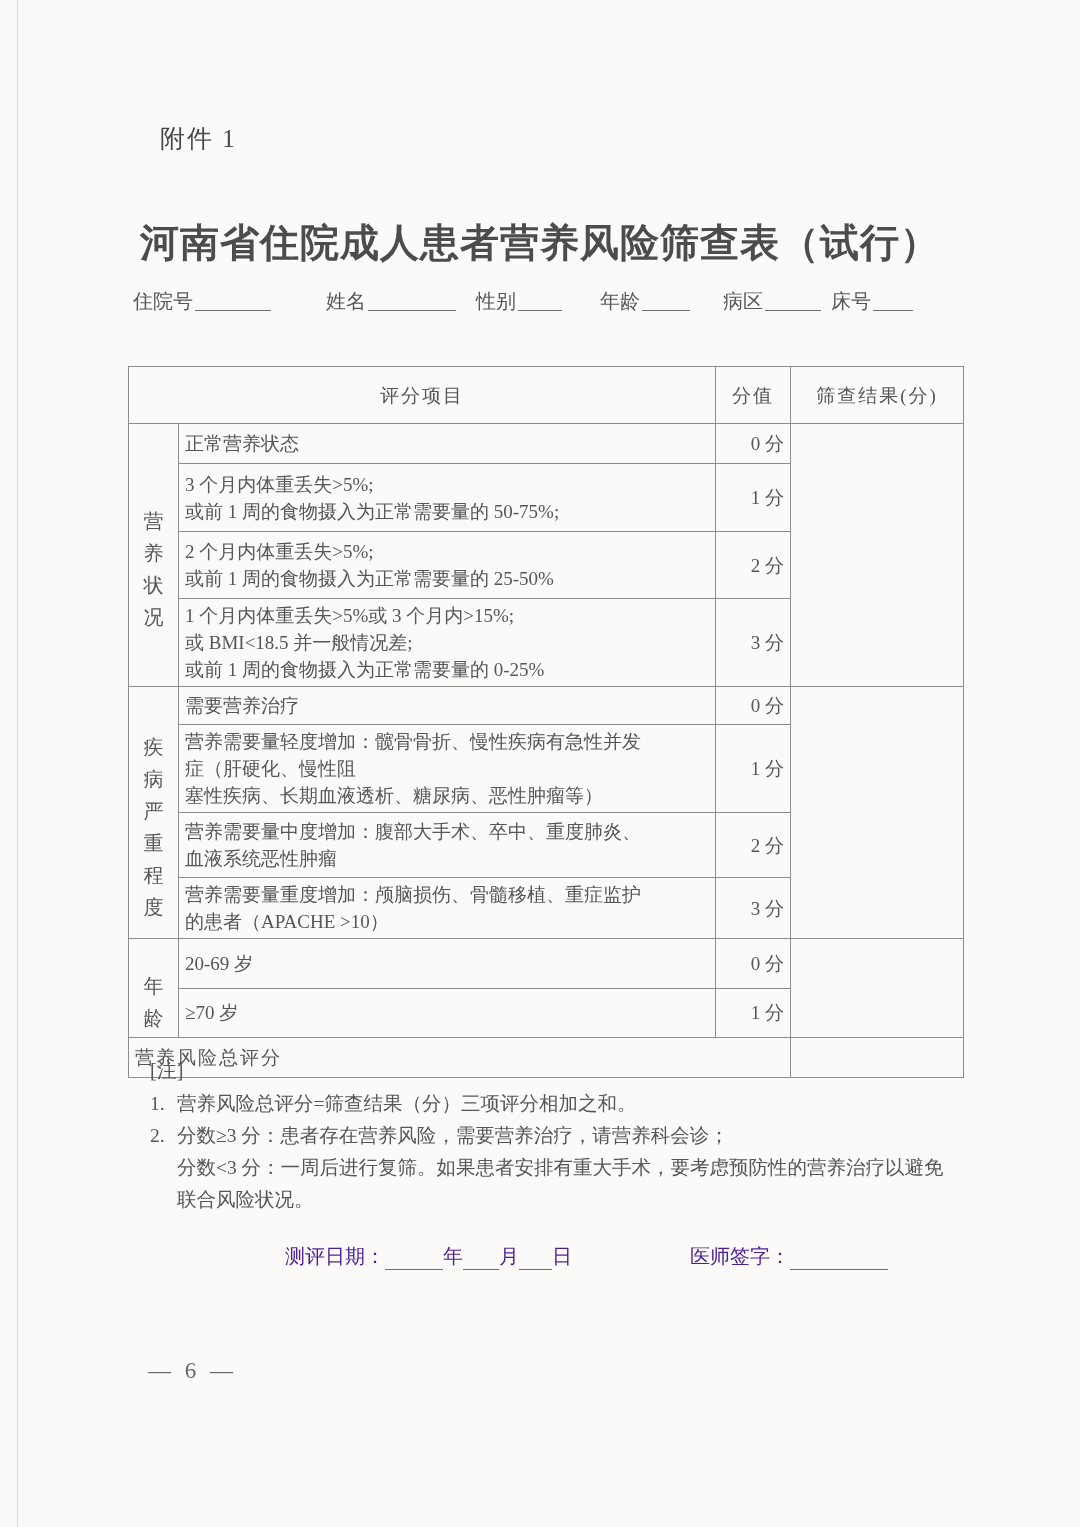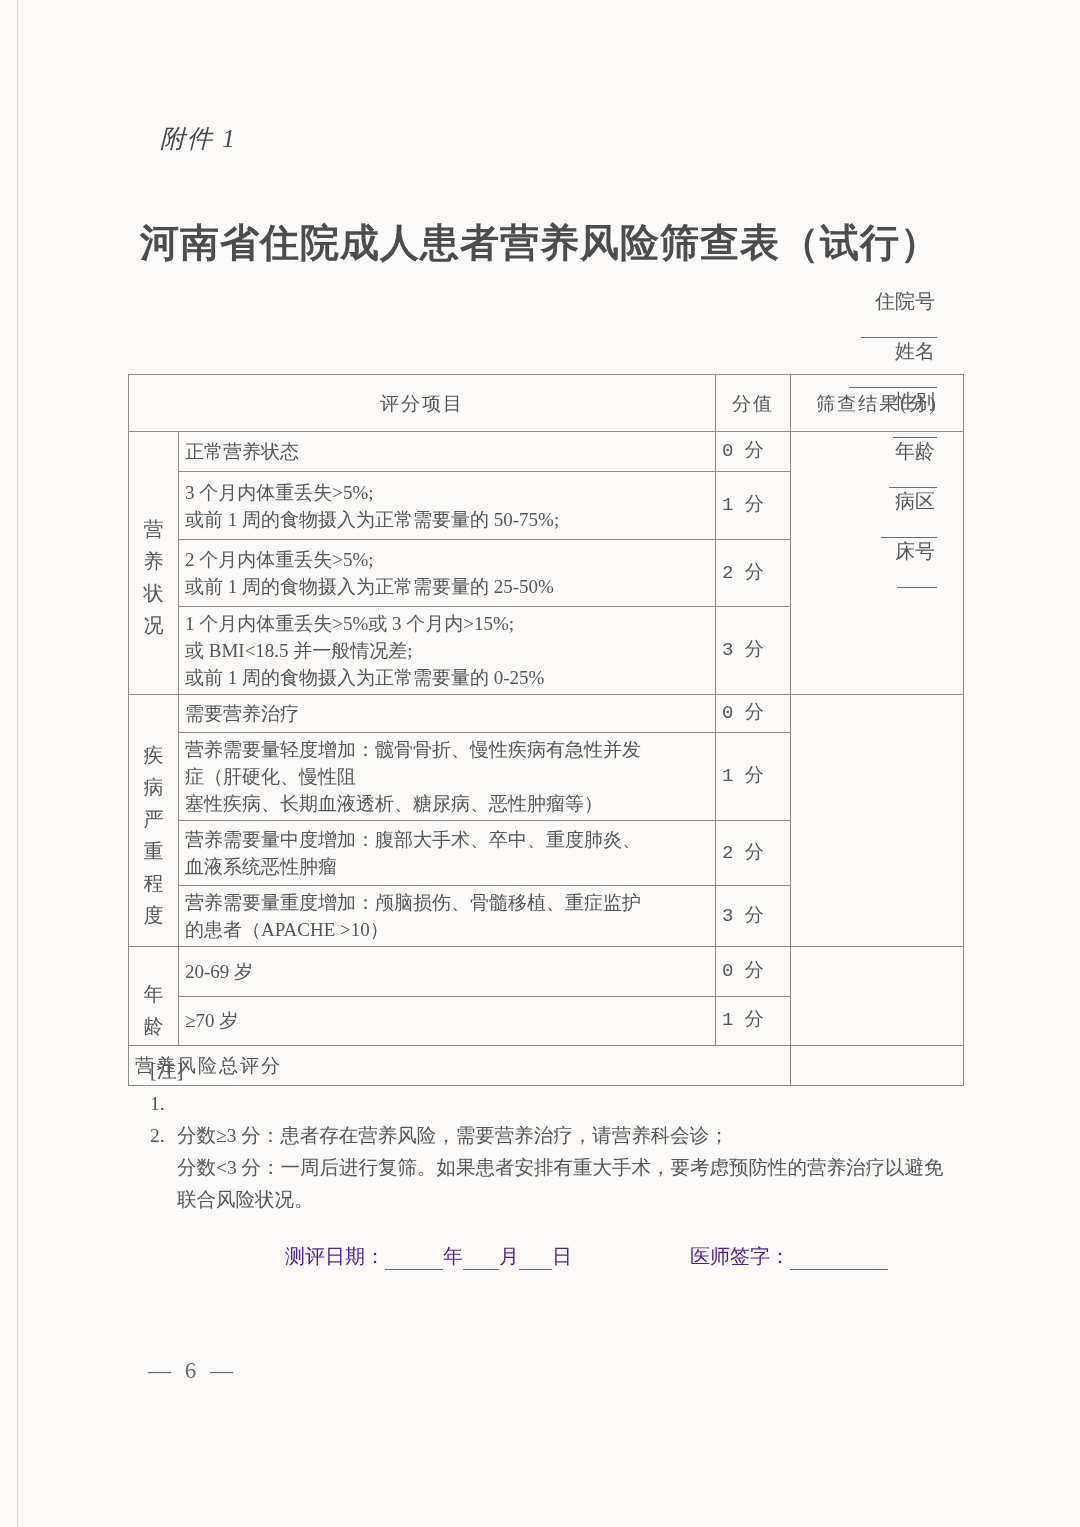--- a/index.html
+++ b/index.html
@@ -11,60 +11,60 @@
     font-family:"Liberation Serif","DejaVu Serif",serif;
     color:#4f4f4f;
     overflow:hidden;
   }
   .scan-edge{
     position:absolute;left:17px;top:0;bottom:0;width:1px;
     background:#d9d7d3;
   }
   .attachment{
     position:absolute;left:160px;top:122px;
-    font-size:25px;color:#474747;letter-spacing:2px;font-style:italic;
+    font-size:25px;color:#474747;letter-spacing:2px;
   }
   .doc-title{
     position:absolute;left:0;top:216px;width:100%;
     text-align:center;
     font-size:39px;font-weight:bold;color:#4c4c4c;
     letter-spacing:1px;
   }
   .patient-line{
-    position:absolute;left:117px;top:288px;width:820px;
+    position:absolute;left:133px;top:288px;width:820px;
     font-size:20px;color:#565656;
-    display:flex;align-items:flex-end;white-space:nowrap;flex-direction:column;
+    display:flex;align-items:flex-start;white-space:nowrap;
   }
   .blank{
     display:inline-block;height:22px;
     border-bottom:1px solid #6f6f6f;
     vertical-align:baseline;
   }
   .patient-line .lbl{margin-right:2px;}
 
   table.score-table{
-    position:absolute;left:128px;top:374px;
+    position:absolute;left:128px;top:366px;
     width:835px;border-collapse:collapse;table-layout:fixed;
   }
   table.score-table td{
     border:1px solid #8e8d8a;
     font-size:19px;color:#565656;
     vertical-align:middle;
     padding:3px 6px;
     line-height:27px;
   }
   td.hdr{ text-align:center;font-size:21px;color:#4f4f4f;letter-spacing:2px;}
   td.cat{ text-align:center;padding:0;}
   .cat-inner{
     display:inline-block;width:1.12em;
     word-break:break-all;line-height:1.6;
     font-size:20px;color:#565656;text-align:center;margin-top:28px;
   }
   td.desc{ padding-left:14px;white-space:pre-line;}
-  td.score{ text-align:left;font-size:19px;font-family:Liberation Mono, monospace;}
+  td.score{ text-align:right;font-size:19px;}
   td.result{ background:transparent;}
   td.total{ text-align:left;font-size:20px;letter-spacing:2px;}
 
   .notes{
     position:absolute;left:150px;top:1054px;width:822px;
     font-size:19.5px;color:#565656;line-height:32px;
   }
   .notes-heading{margin-bottom:2px;font-size:20px;}
   .note-item{display:flex;}
   .note-marker{width:27px;flex-shrink:0;}
@@ -187,20 +187,21 @@
       <td class="total" colspan="3">营养风险总评分</td>
       <td class="result"></td>
     </tr>
   </tbody>
     </table>
 
   <div class="notes">
     <div class="notes-heading">[注]</div>
     <div class="note-item">
       <span class="note-marker">1.</span>
+      <span class="note-text">营养风险总评分=筛查结果（分）三项评分相加之和。</span>
     </div>
     <div class="note-item">
       <span class="note-marker">2.</span>
       <span class="note-text">分数≥3 分：患者存在营养风险，需要营养治疗，请营养科会诊；
 分数&lt;3 分：一周后进行复筛。如果患者安排有重大手术，要考虑预防性的营养治疗以避免
 联合风险状况。</span>
     </div>
   </div>
 
   <div class="sign-line">

